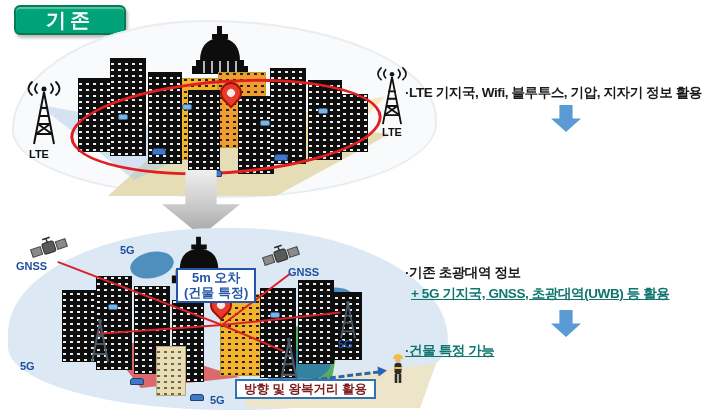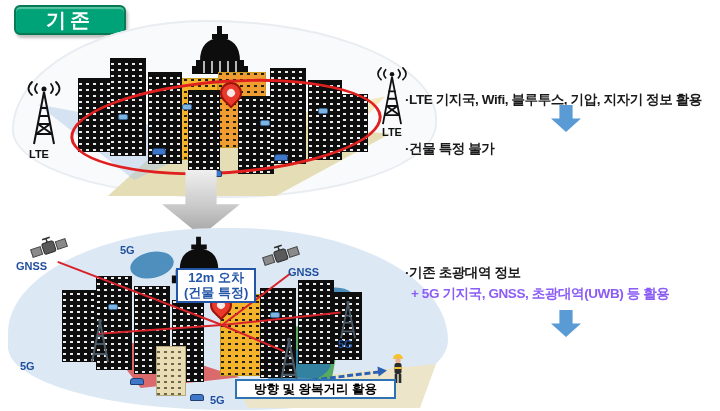--- a/index.html
+++ b/index.html
@@ -72,41 +72,41 @@
                border-top:5px solid transparent; border-bottom:5px solid transparent; }
 
   
   .kbox { position:absolute; background:#fff; border:2px solid #151515; color:#111;
           font-weight:bold; text-align:center; line-height:1.12; padding:1px 5px; white-space:nowrap; }
   .kbox-err { font-size:13px; }
   .kbox-m1  { font-size:12px; border-width:2px; padding:1px 7px; }
   .bbox { position:absolute; background:#fff; border:2px solid #2456a8; color:#2456a8;
           font-weight:bold; text-align:center; line-height:1.12; padding:1px 6px;
           font-size:13px; white-space:nowrap; }
-  .bbox-m2 { border-color:#2e74b5; color:#000000; font-size:12.5px; padding:1px 17px; }
+  .bbox-m2 { border-color:#2e74b5; color:#7f1d1d; font-size:12.5px; padding:1px 7px; }
 
   
   .car { position:absolute; width:14px; height:7px; background:#3f78c9; border:1px solid #1d3f74;
          border-radius:3px 3px 1px 1px; }
   .ap  { position:absolute; width:10px; height:6px; background:#7fb3e0; border:1px solid #35699c;
          border-radius:2px; }
   .net-label { position:absolute; font-weight:bold; color:#111; font-size:11px; }
   .net-label-blue { position:absolute; font-weight:bold; color:#1f4e9c; font-size:11px; }
 
   
   .big-arrow { left:162px; top:170px; width:78px; height:66px;
                background:linear-gradient(180deg,#efefef 0%, #c9c9c9 55%, #a3a3a3 100%);
                clip-path:polygon(30% 0, 70% 0, 70% 52%, 100% 52%, 50% 100%, 0 52%, 30% 52%); }
   .blue-arrow { position:absolute; width:30px; height:27px; background:#5b9bd5;
                 clip-path:polygon(28% 0, 72% 0, 72% 50%, 100% 50%, 50% 100%, 0 50%, 28% 50%); }
 
   
   .pt  { position:absolute; font-weight:bold; font-size:13.5px; color:#1a1a1a;
          letter-spacing:-0.4px; white-space:nowrap; }
-  .pt-blue { color:#8b5cf6; }
+  .pt-blue { color:#0f766e;text-decoration:underline; }
 </style>
 </head>
 <body>
 
 <div class="stage">
 
   <div class="badge badge-green">기존</div>
 
   <div class="abs scene-top">
     <div class="blob-top"></div>
@@ -178,23 +178,22 @@
         <path d="M15,13 q-4,-4 0,-9"></path>
           <path d="M10,15 q-7,-6 0,-13"></path>
         <path d="M29,13 q4,-4 0,-9"></path>
           <path d="M34,15 q7,-6 0,-13"></path>
       </g>
     </svg>
     <div class="net-label" style="left:370px; top:106px;">LTE</div>
 
   </div>
 
-  <div class="pt" style="left:405px; top:91px;">·LTE 기지국, Wifi, 블루투스, 기압, 지자기 정보 활용</div>
+  <div class="pt" style="left:405px; top:84px;">·LTE 기지국, Wifi, 블루투스, 기압, 지자기 정보 활용</div>
   <div class="blue-arrow" style="left:551px; top:105px;"></div>
-  <div class="pt" style="left:405px; top:140px;">·건물 특정 불가</div>
 
   <div class="abs big-arrow"></div>
 
 
   <div class="abs scene-bot">
     <div class="blob-bot"></div>
 
     <div class="abs ground-tan"></div>
     <div class="abs sector-red"></div>
     <div class="abs sector-green"></div>
@@ -293,23 +292,24 @@
       <rect x="4.7" y="22" width="2.6" height="9" fill="#2b2b2b"></rect>
       <rect x="8.7" y="22" width="2.6" height="9" fill="#2b2b2b"></rect>
     </svg>
 
     <div class="ap" style="left:100px; top:76px;"></div>
     <div class="ap" style="left:262px; top:84px;"></div>
     <div class="car" style="left:122px; top:150px;"></div>
     <div class="car" style="left:182px; top:166px;"></div>
 
     <div class="bbox" style="left:168px; top:40px;">
-      <div>12m 오차</div>
+      <div>5m 오차</div>
       <div>(건물 특정)</div>
     </div>
     <div class="bbox bbox-m2" style="left:227px; top:151px;">방향 및 왕복거리 활용</div>
   </div>
 
   <div class="pt" style="left:405px; top:264px;">·기존 초광대역 정보</div>
   <div class="pt pt-blue" style="left:411px; top:285px;">+ 5G 기지국, GNSS, 초광대역(UWB) 등 활용</div>
   <div class="blue-arrow" style="left:551px; top:310px;"></div>
+  <div class="pt pt-blue" style="left:405px; top:342px;">·건물 특정 가능</div>
 
 </div>
 
 </body></html>

